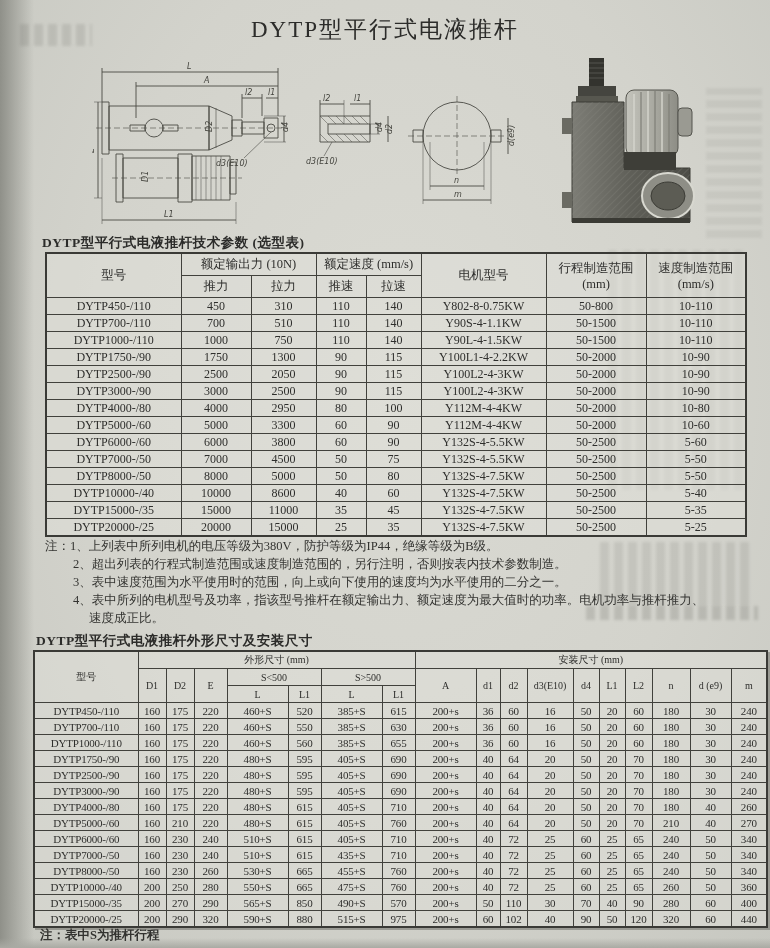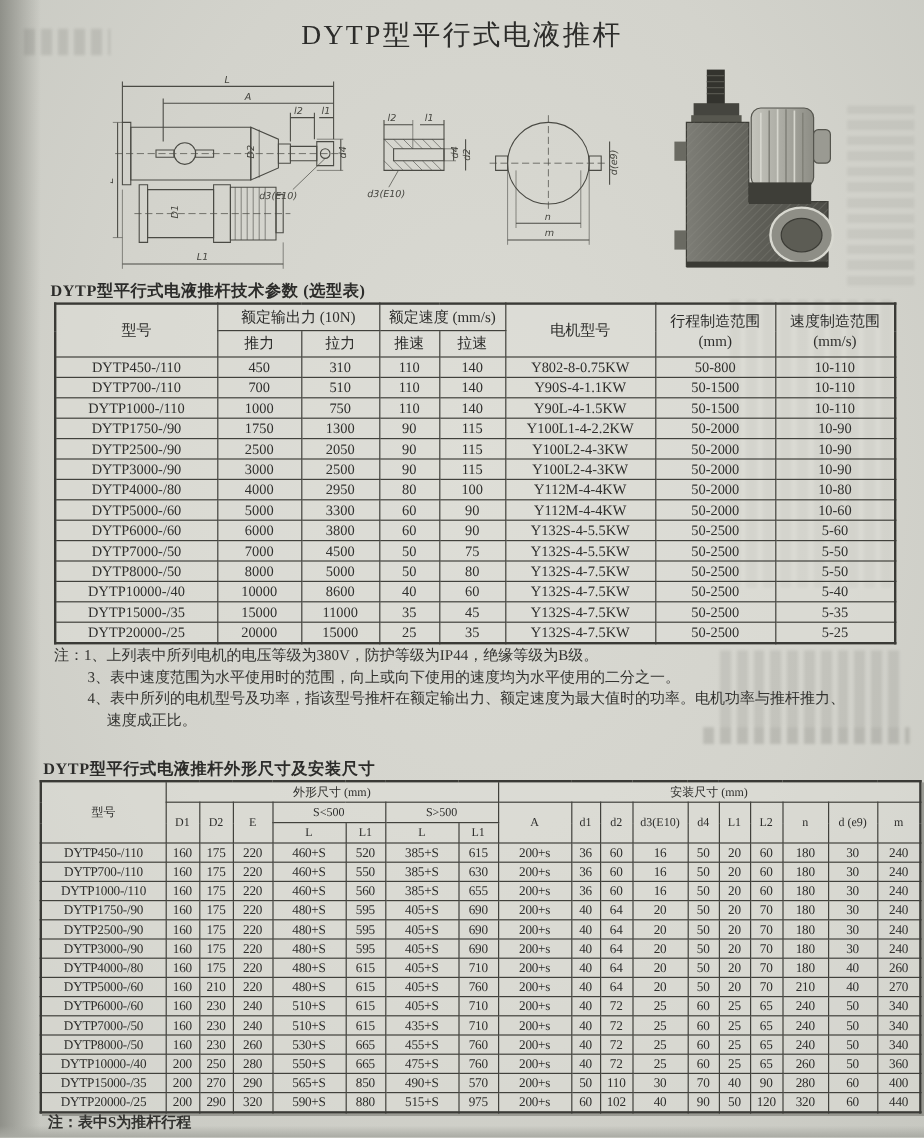--- a/index.html
+++ b/index.html
@@ -411,20 +411,23 @@
           <td>5-25</td>
         </tr>
       </tbody>
   </table>
 
   <div class="notes">
     <div class="row">
       <span class="prefix">注：</span>
       <span class="item">1、上列表中所列电机的电压等级为380V，防护等级为IP44，绝缘等级为B级。</span>
     </div>
+    <div class="row indent">
+        <span class="item">2、超出列表的行程式制造范围或速度制造范围的，另行注明，否则按表内技术参数制造。</span>
+      </div>
     <div class="row indent">
         <span class="item">3、表中速度范围为水平使用时的范围，向上或向下使用的速度均为水平使用的二分之一。</span>
       </div>
     <div class="row indent">
         <span class="item">4、表中所列的电机型号及功率，指该型号推杆在额定输出力、额定速度为最大值时的功率。电机功率与推杆推力、</span>
       </div>
     <div class="row" style="padding-left:44px;text-align:center;">
         <span class="item">速度成正比。</span>
       </div>
   </div>

